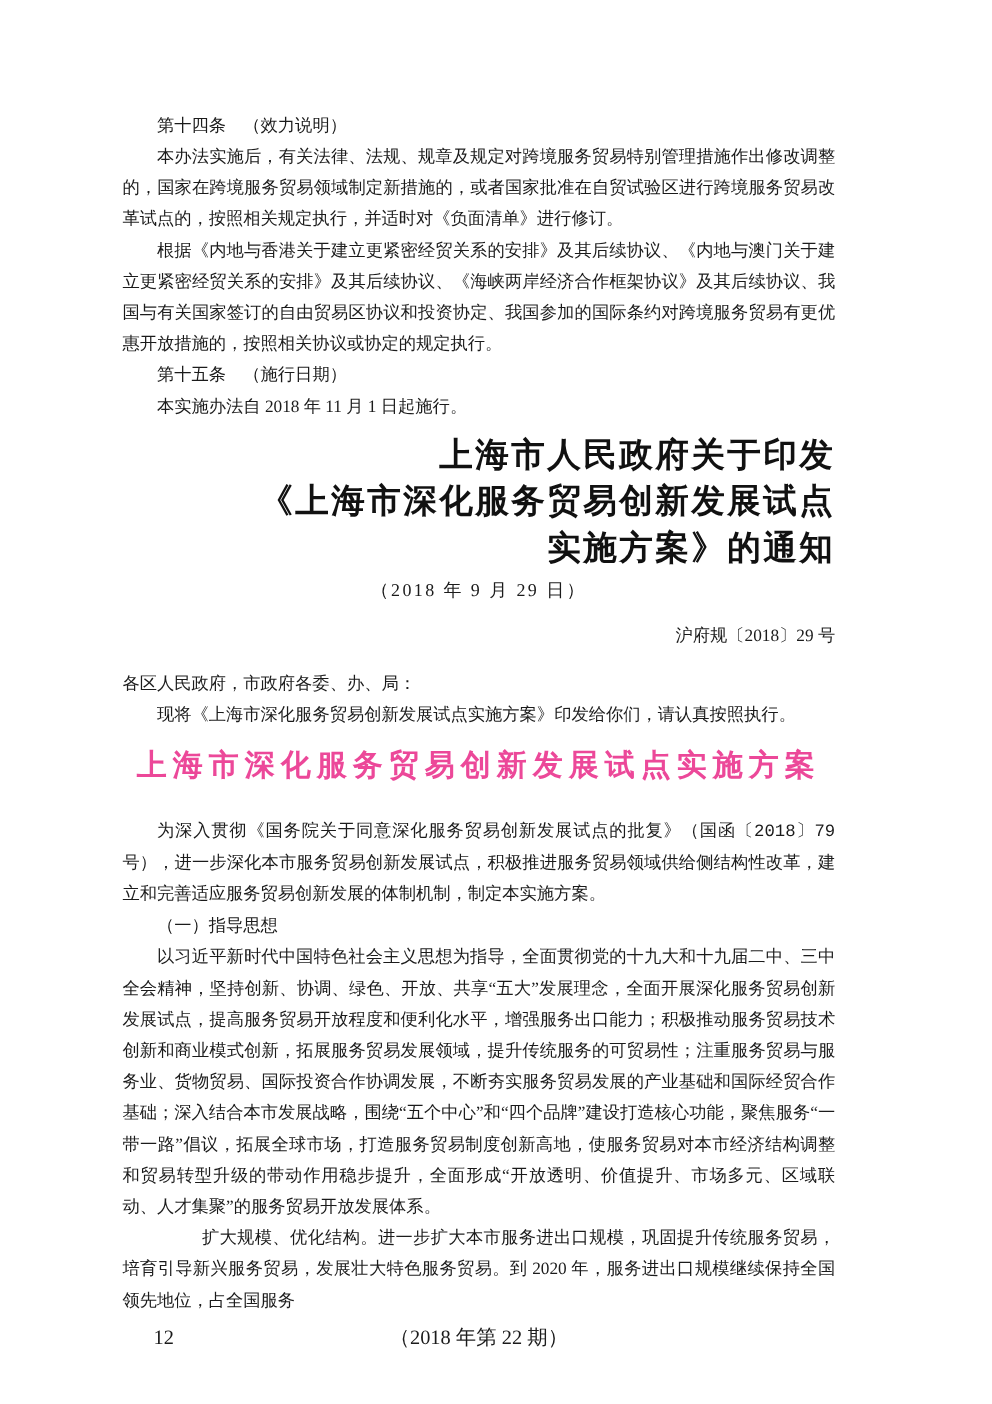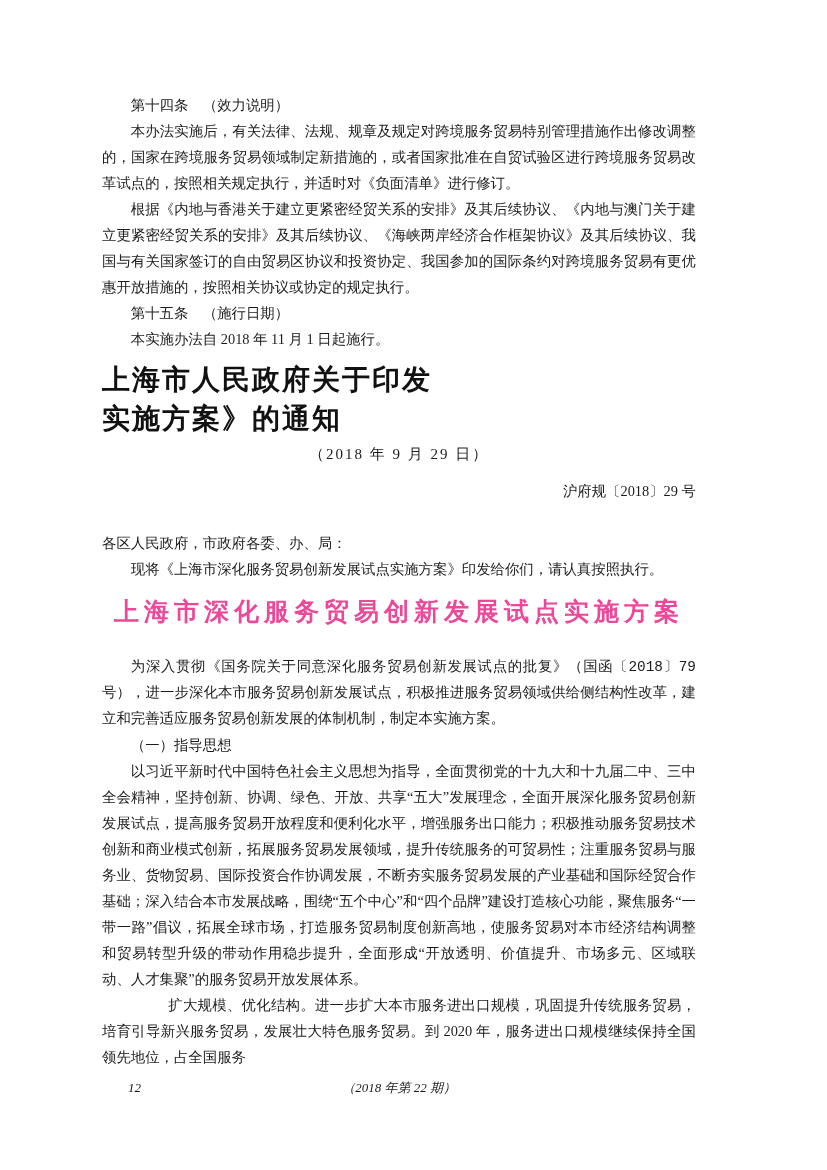--- a/index.html
+++ b/index.html
@@ -24,41 +24,41 @@
   p {
     margin: 0;
     text-align: justify;
     text-justify: inter-ideograph;
   }
   .indent { text-indent: 2em; }
   .big-indent { text-indent: 4.6em; }
 
   .notice-title {
     margin-top: 8px;
-    text-align: left;
+    text-align: right;
     font-weight: bold;
     font-size: 28px;
     line-height: 39px;
     letter-spacing: 2px;
     color: #111;
   }
   .notice-date {
     margin-top: 4px;
     text-align: center;
     font-size: 15px;
     line-height: 24px;
     letter-spacing: 2px;
   }
   .doc-number {
     margin-top: 14px;
     text-align: right;
     font-size: 14.4px;
     line-height: 22px;
   }
-  .salutation { margin-top: 28px; }
+  .salutation { margin-top: 16px; }
 
   .plan-heading {
     margin-top: 12px;
     text-align: center;
     font-weight: bold;
     font-size: 25px;
     line-height: 36px;
     letter-spacing: 5px;
     color: #ec4899;
   }
@@ -67,23 +67,22 @@
     font-weight: bold;
     text-indent: 2em;
     color: #111;
   }
   .sub-heading { text-indent: 2em; }
 
   .footer {
     position: relative;
     margin-top: 5px;
     height: 26px;
-    font-size: 13px;
+    font-size: 17px;
     line-height: 26px;
-    font-style: italic;
   }
   .footer .page-num {
     position: absolute;
     left: 26px;
     top: 0;
   }
   .footer .issue {
     position: absolute;
     left: 0;
     right: 0;
@@ -96,20 +95,21 @@
 <div class="page">
 
   <p class="indent">第十四条　（效力说明）</p>
   <p class="indent">本办法实施后，有关法律、法规、规章及规定对跨境服务贸易特别管理措施作出修改调整的，国家在跨境服务贸易领域制定新措施的，或者国家批准在自贸试验区进行跨境服务贸易改革试点的，按照相关规定执行，并适时对《负面清单》进行修订。</p>
   <p class="indent">根据《内地与香港关于建立更紧密经贸关系的安排》及其后续协议、《内地与澳门关于建立更紧密经贸关系的安排》及其后续协议、《海峡两岸经济合作框架协议》及其后续协议、我国与有关国家签订的自由贸易区协议和投资协定、我国参加的国际条约对跨境服务贸易有更优惠开放措施的，按照相关协议或协定的规定执行。</p>
   <p class="indent">第十五条　（施行日期）</p>
   <p class="indent">本实施办法自 2018 年 11 月 1 日起施行。</p>
 
   <div class="notice-title">
     <div>上海市人民政府关于印发</div>
+    <div>《上海市深化服务贸易创新发展试点</div>
     <div>实施方案》的通知</div>
   </div>
   <div class="notice-date">（2018 年 9 月 29 日）</div>
 
   <div class="doc-number">沪府规〔2018〕29 号</div>
 
   <p class="salutation">各区人民政府，市政府各委、办、局：</p>
   <p class="indent">现将《上海市深化服务贸易创新发展试点实施方案》印发给你们，请认真按照执行。</p>
 
   <div class="plan-heading">上海市深化服务贸易创新发展试点实施方案</div>

